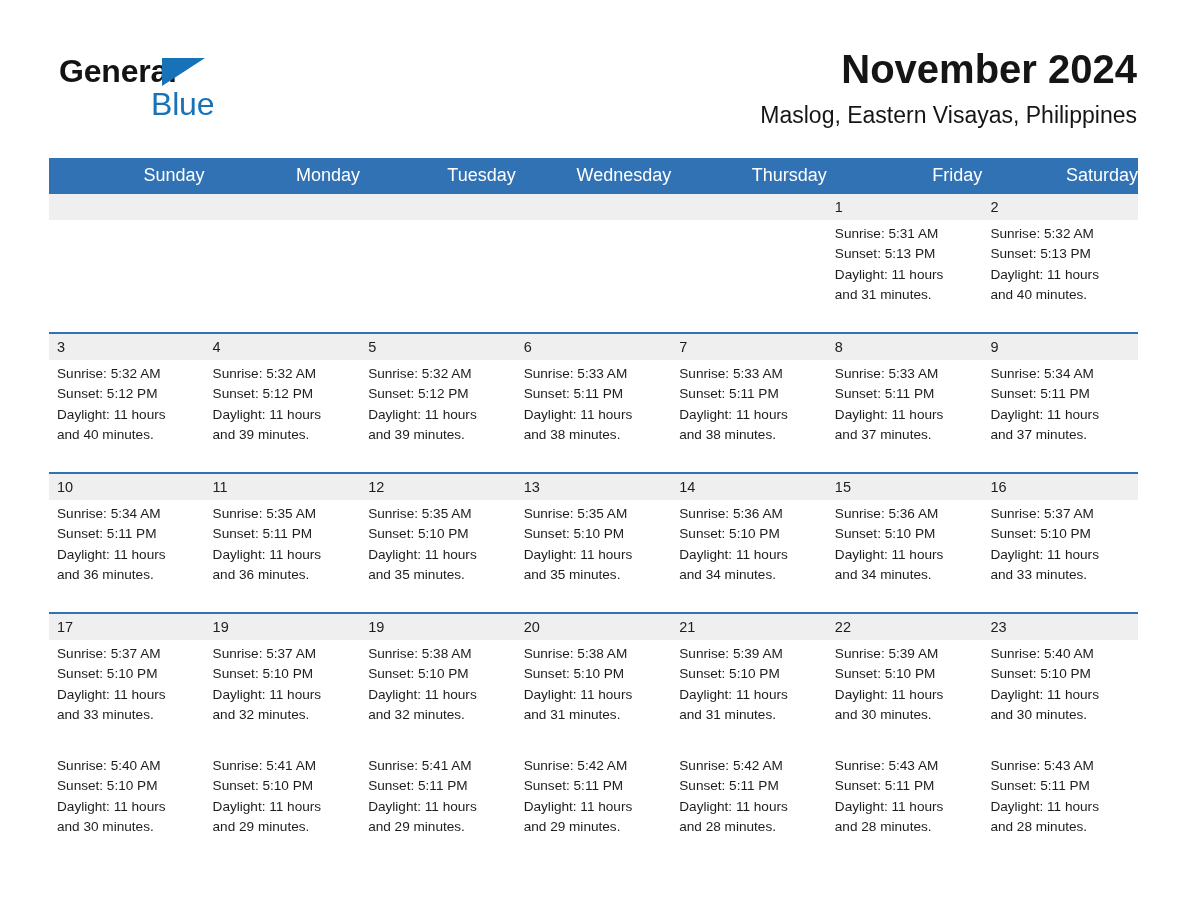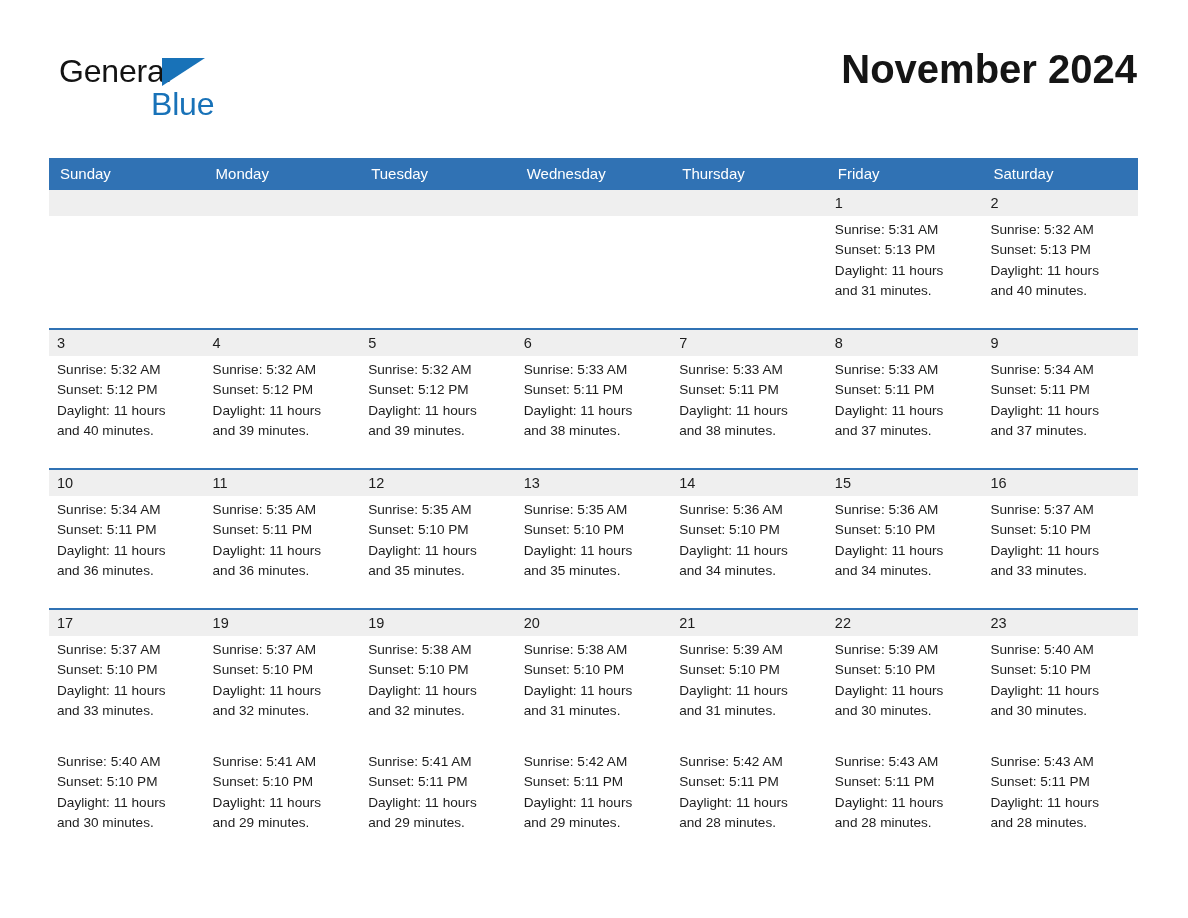--- a/index.html
+++ b/index.html
@@ -35,21 +35,21 @@
     top: 10px;
     width: 260px;
     height: 86px;
   }
   .brand-line1 {
     position: relative;
     font-size: 32px;
     line-height: 34px;
     letter-spacing: -0.2px;
     color: #131313;
-    font-weight: 400;
+    font-weight: 700;
     white-space: nowrap;
   }
   .brand-tri {
     position: absolute;
     left: 103px;
     top: 4px;
     width: 0;
     height: 0;
     border-left: 43px solid #1872b8;
     border-bottom: 28px solid transparent;
@@ -95,24 +95,24 @@
     width: 1089px;
   }
   .cal-table {
     width: 100%;
     border-collapse: collapse;
     table-layout: fixed;
   }
   .cal-table th {
     background: #3072b4;
     color: #ffffff;
-    font-size: 15px;
+    font-size: 18px;
     font-weight: 400;
-    text-align: left;
-    padding: 7px 0 8px 11px;
+    text-align: right;
+    padding: 7px 0 8px 4px;
     height: 16px;
     border: none;
   }
   .daynum-cell {
     background: #efefef;
     font-size: 14.5px;
     color: #1d1d1d;
     padding: 5px 0 5px 8px;
     border-top: 2px solid #3072b4;
     height: 16px;
@@ -149,20 +149,21 @@
   <div class="header">
 
     <div class="brand">
       <div class="brand-line1">General</div>
       <div class="brand-tri"></div>
       <div class="brand-line2">Blue</div>
     </div>
 
     <div class="title-block">
       <div class="month-title">November 2024</div>
+      <div class="location-title">Maslog, Eastern Visayas, Philippines</div>
     </div>
 
   </div>
 
   <div class="calendar">
     <table class="cal-table">
       <thead>
         <tr>
           <th>Sunday</th>
           <th>Monday</th>

